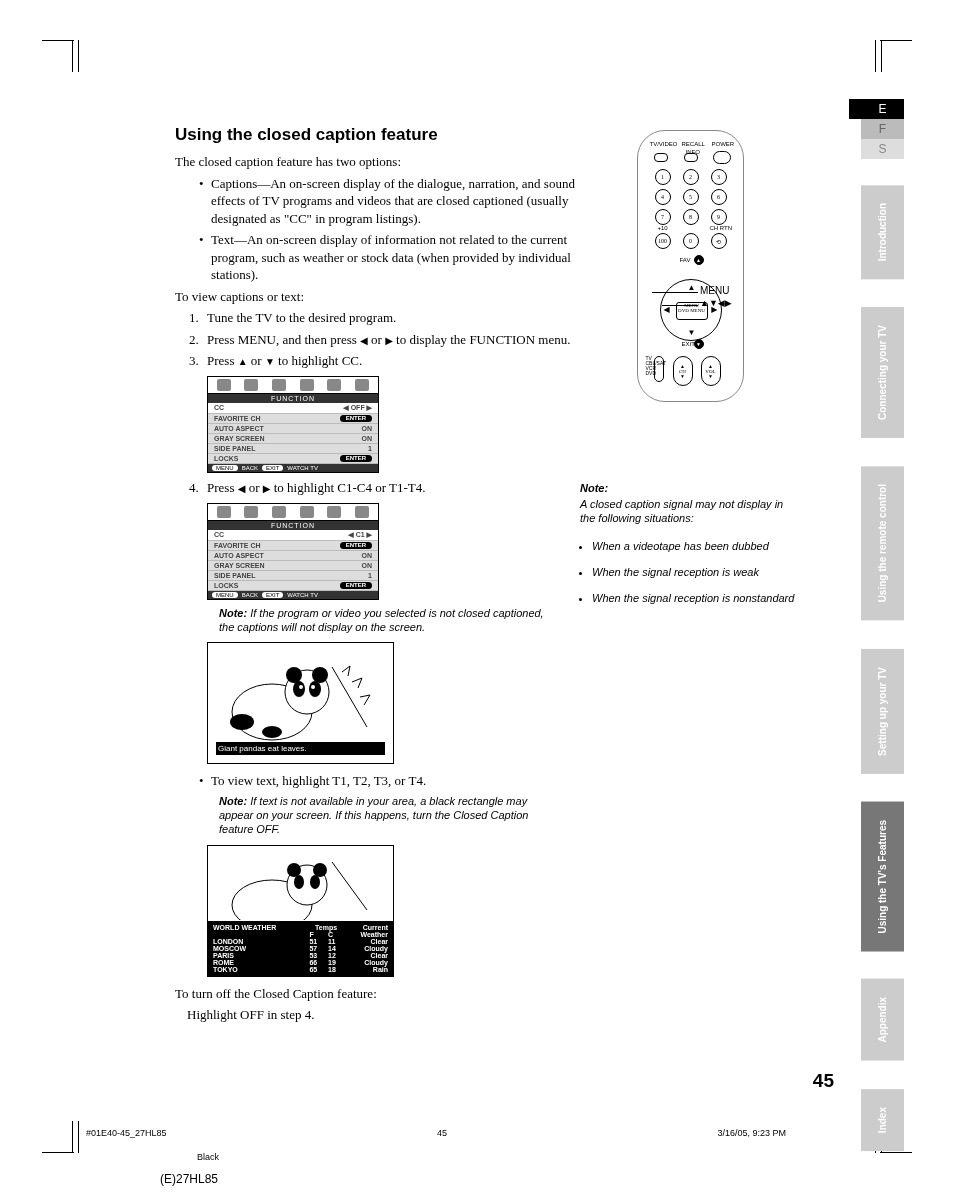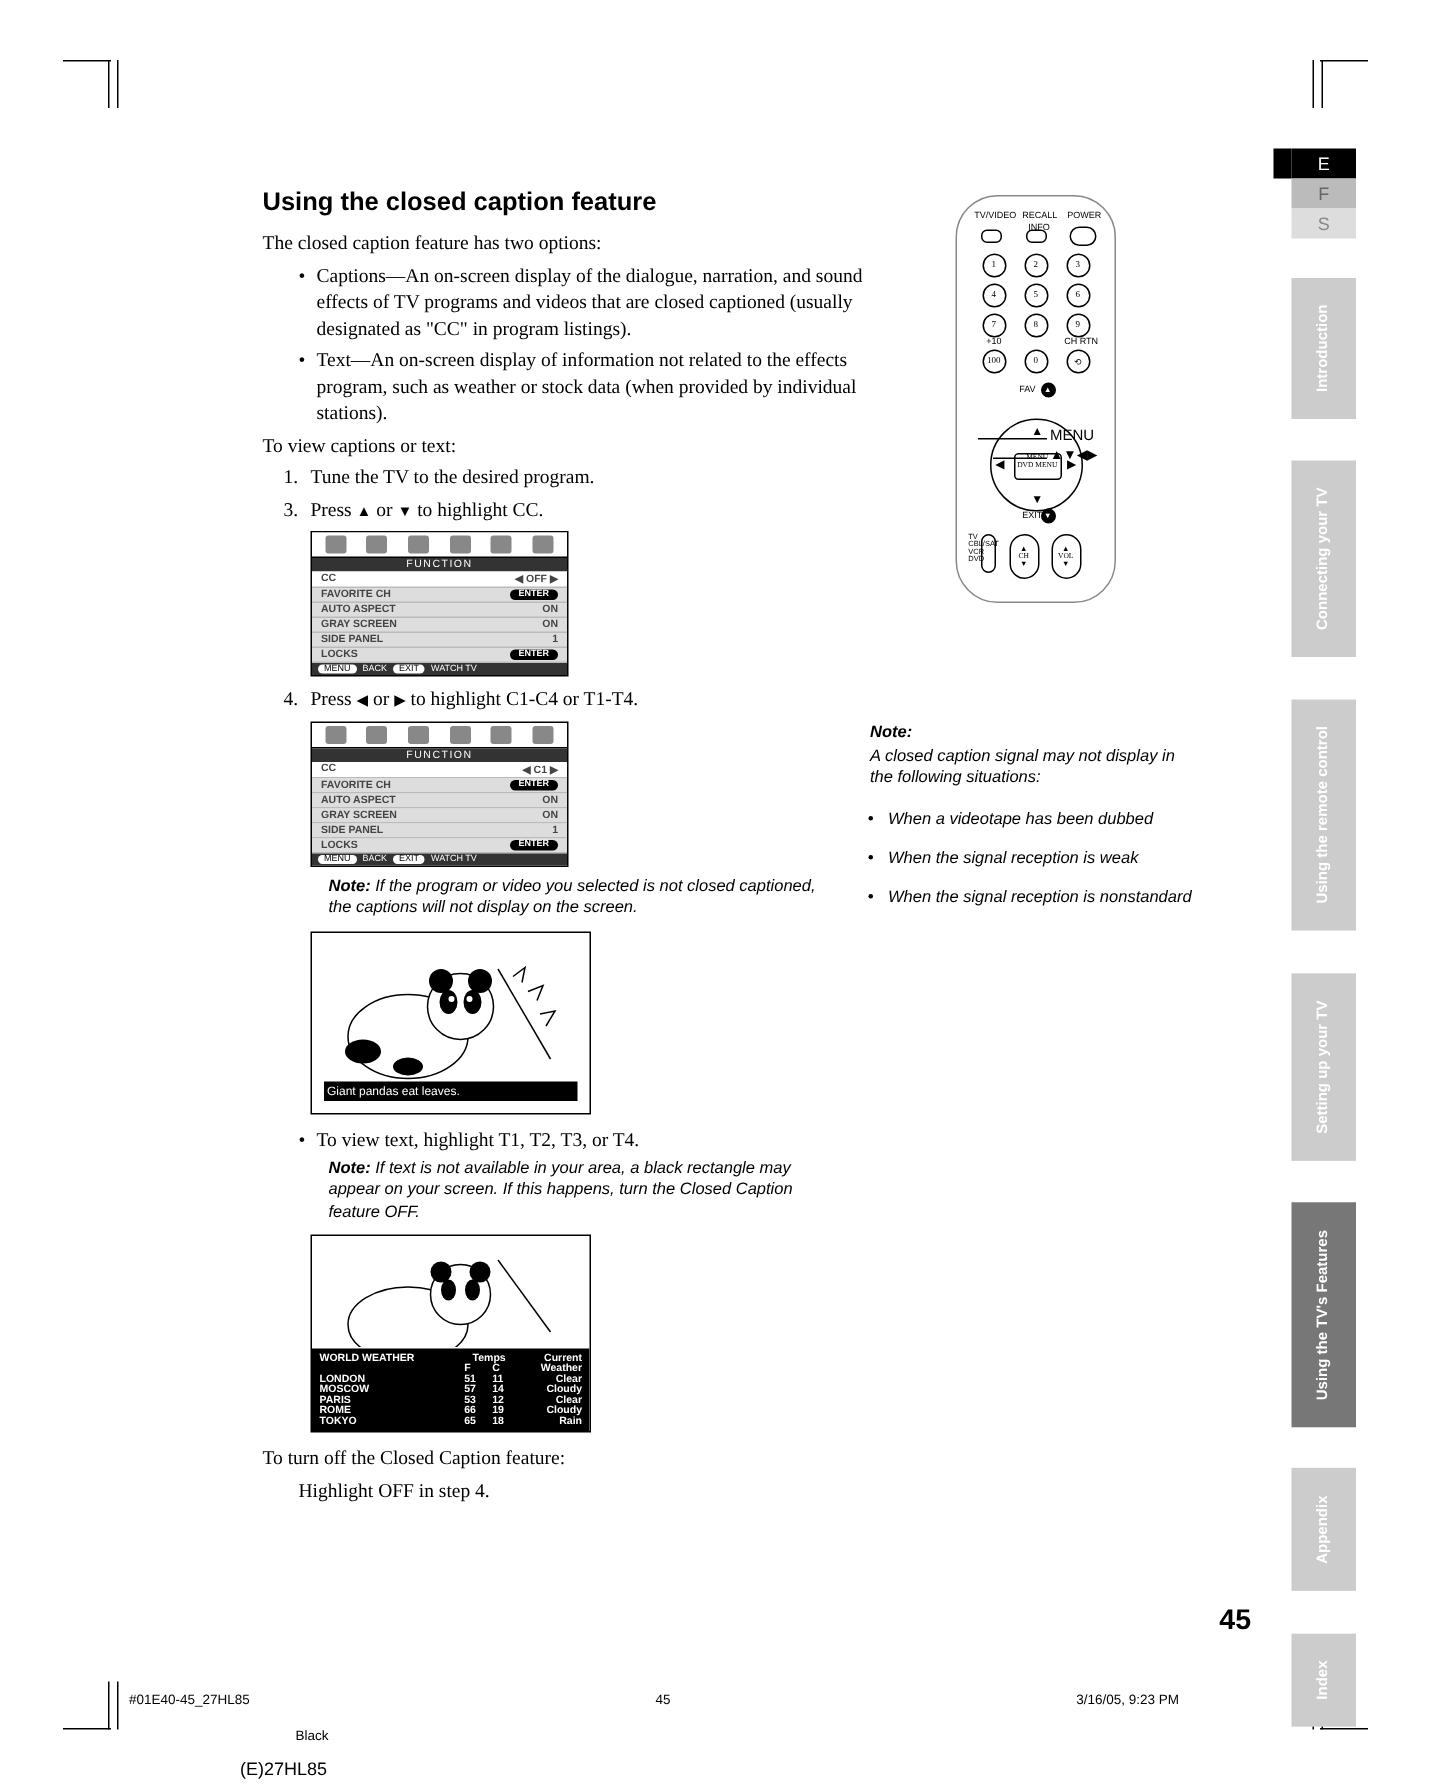--- a/index.html
+++ b/index.html
@@ -102,23 +102,24 @@
   <div class="sidetab">Setting up your TV</div>
   <div class="sidetab active">Using the TV's Features</div>
   <div class="sidetab">Appendix</div>
   <div class="sidetab">Index</div>
 </div>
 
 <div class="content">
   <h2>Using the closed caption feature</h2>
   <p>The closed caption feature has two options:</p>
   <p class="bullet" style="width:370px">Captions—An on-screen display of the dialogue, narration, and sound effects of TV programs and videos that are closed captioned (usually designated as "CC" in program listings).</p>
-  <p class="bullet" style="width:370px">Text—An on-screen display of information not related to the effects program, such as weather or stock data (when provided by individual stations).</p>
+  <p class="bullet" style="width:370px">Text—An on-screen display of information not related to the current program, such as weather or stock data (when provided by individual stations).</p>
   <p>To view captions or text:</p>
   <p class="num n1">Tune the TV to the desired program.</p>
+  <p class="num n2" style="width:370px"><span>Press MENU, and then press </span><span class="tri">◀</span><span> or </span><span class="tri">▶</span><span> to display the FUNCTION menu.</span></p>
   <p class="num n3"><span>Press </span><span class="tri">▲</span><span> or </span><span class="tri">▼</span><span> to highlight CC.</span></p>
 
   <div class="menutable">
     <div class="mt-head">
           <span></span>
           <span></span>
           <span></span>
           <span></span>
           <span></span>
           <span></span>
@@ -282,21 +283,21 @@
                 <td>65</td>
                 <td>18</td>
                 <td style="text-align:right">Rain</td>
               </tr>
       </tbody>
           </table>
     </div>
   </div>
 
   <p>To turn off the Closed Caption feature:</p>
-  <p style="margin-left:24px">Highlight OFF in step 4.</p>
+  <p style="margin-left:12px">Highlight OFF in step 4.</p>
 </div>
 
 <div class="right-col">
   <div class="remote">
     <div class="rlabel" style="top:10px;left:12px">TV/VIDEO</div>
     <div class="rlabel" style="top:10px;left:44px">RECALL</div>
     <div class="rlabel" style="top:18px;left:48px">INFO</div>
     <div class="rlabel" style="top:10px;left:74px">POWER</div>
     <div class="rbtn" style="top:22px;left:16px;width:12px;height:7px;border-radius:4px"></div>
     <div class="rbtn" style="top:22px;left:46px;width:12px;height:7px;border-radius:4px"></div>

